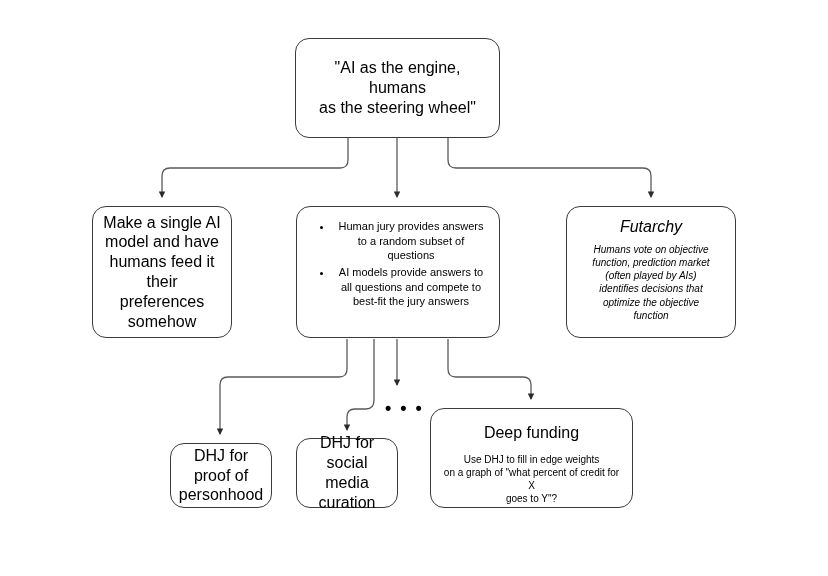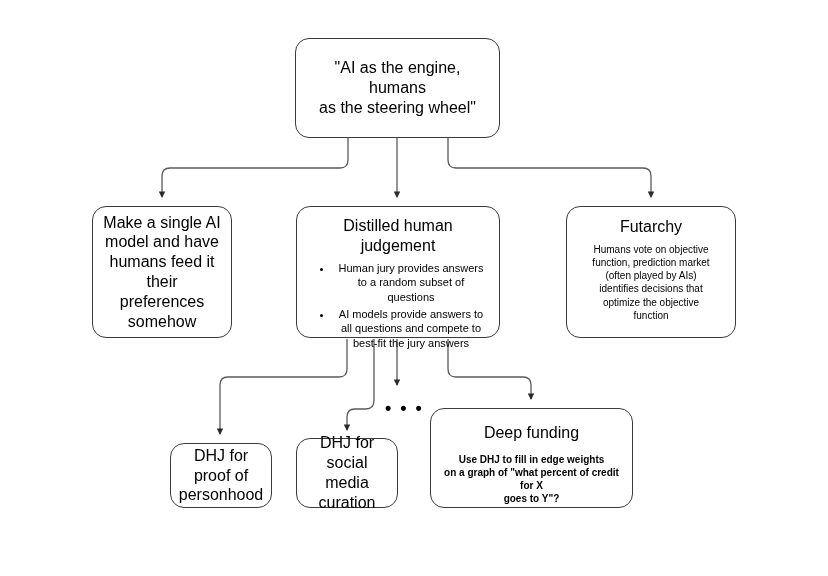--- a/index.html
+++ b/index.html
@@ -116,28 +116,27 @@
 
   <div class="node" style="left:92px; top:206px; width:140px; height:132px;">
     <div class="node-title">Make a single AI
 model and have
 humans feed it
 their preferences
 somehow</div>
   </div>
 
   <div class="node" style="left:296px; top:206px; width:204px; height:132px; justify-content:flex-start; padding-top:9px;">
-    <div class="node-title heading">Distilled human judgement</div>
     <ul class="bullets">
       <li>Human jury provides answers to a random subset of questions</li>
       <li>AI models provide answers to all questions and compete to best-fit the jury answers</li>
     </ul>
   </div>
 
-  <div class="node" style="left:566px; top:206px; width:170px; height:132px; justify-content:flex-start; padding-top:10px;">
+  <div class="node" style="left:566px; top:206px; width:170px; height:132px; justify-content:flex-start; padding-top:10px;font-style:italic;">
     <div class="node-title heading">Futarchy</div>
     <div class="node-body" style="margin-top:4px;">Humans vote on objective
 function, prediction market
 (often played by AIs)
 identifies decisions that
 optimize the objective
 function</div>
   </div>
 
   <div class="node" style="left:170px; top:443px; width:102px; height:65px;">
@@ -147,20 +146,20 @@
   </div>
 
   <div class="node" style="left:296px; top:438px; width:102px; height:70px;">
     <div class="node-title">DHJ for
 social media
 curation</div>
   </div>
 
   <div class="node" style="left:430px; top:408px; width:203px; height:100px; justify-content:flex-start; padding-top:14px;">
     <div class="node-title heading">Deep funding</div>
-    <div class="node-body" style="margin-top:8px;font-weight:bold;">Use DHJ to fill in edge weights
+    <div class="node-body" style="margin-top:8px;">Use DHJ to fill in edge weights
 on a graph of "what percent of credit for X
 goes to Y"?</div>
   </div>
 
   <div class="ellipsis" style="left:385px; top:399px;">• • •</div>
 
 </div>
 
 </body></html>

